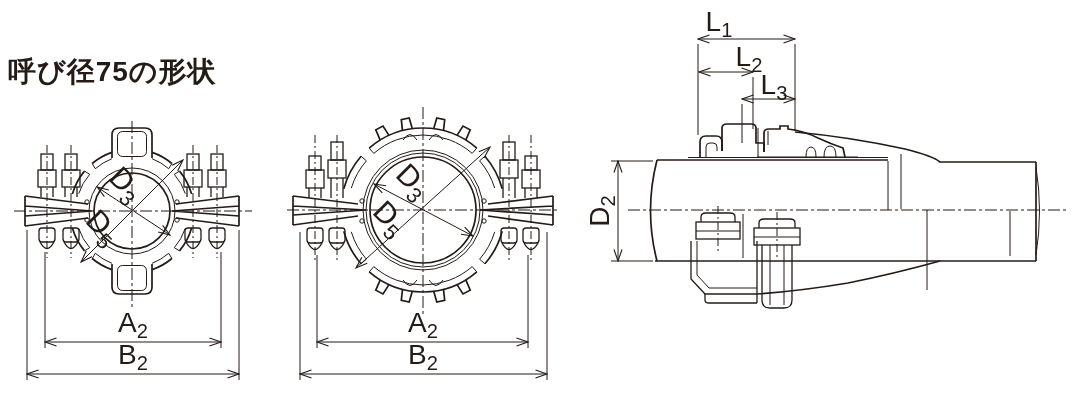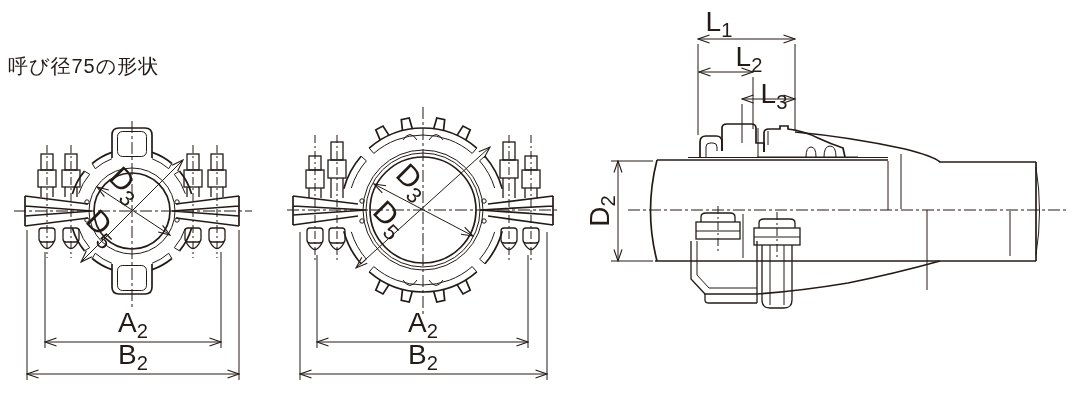--- a/index.html
+++ b/index.html
@@ -5,21 +5,21 @@
   html,body{margin:0;padding:0;background:#fff;}
   #canvas{position:relative;width:1089px;height:417px;background:#fff;overflow:hidden;
           font-family:"Liberation Sans", sans-serif;color:#241b17;}
   svg{position:absolute;left:0;top:0;}
   svg *{fill:none;stroke:#241b17;}
   .w2{stroke-width:1.7;}
   .w15{stroke-width:1.3;}
   .w1{stroke-width:1;}
   .cl{stroke-width:1;stroke-dasharray:12 3 3 3;}
   .bd{stroke-width:1;stroke-dasharray:8 3 2 3;}
-  .ttl{position:absolute;font-size:20px;letter-spacing:1px;white-space:nowrap;}
+  .ttl{position:absolute;font-size:28px;letter-spacing:1px;white-space:nowrap;font-weight:bold;}
   .lbl{position:absolute;font-size:28px;white-space:nowrap;transform:translate(-50%,-50%);}
   .lbl sub{font-size:0.72em;}
   .rot45{transform:translate(-50%,-50%) rotate(45deg);}
   .rotm90{transform:translate(-50%,-50%) rotate(-90deg);}
   .big{font-size:30px;}
 </style>
 </head>
 <body>
 
 <div id="canvas">
@@ -264,16 +264,16 @@
 <div class="lbl" style="left:133px;top:325px"><span>A</span><sub>2</sub></div>
 <div class="lbl" style="left:133px;top:357px"><span>B</span><sub>2</sub></div>
 
 <div class="lbl big rot45" style="left:411px;top:183px"><span>D</span><sub>3</sub></div>
 <div class="lbl big rot45" style="left:388px;top:220px"><span>D</span><sub>5</sub></div>
 <div class="lbl" style="left:423px;top:325px"><span>A</span><sub>2</sub></div>
 <div class="lbl" style="left:423px;top:357px"><span>B</span><sub>2</sub></div>
 
 <div class="lbl" style="left:719px;top:24px"><span>L</span><sub>1</sub></div>
 <div class="lbl" style="left:749px;top:59px"><span>L</span><sub>2</sub></div>
-<div class="lbl" style="left:774px;top:96px"><span>L</span><sub>3</sub></div>
+<div class="lbl" style="left:774px;top:87px"><span>L</span><sub>3</sub></div>
 <div class="lbl rotm90" style="left:602px;top:211px"><span>D</span><sub>2</sub></div>
 
 </div>
 
 </body></html>

